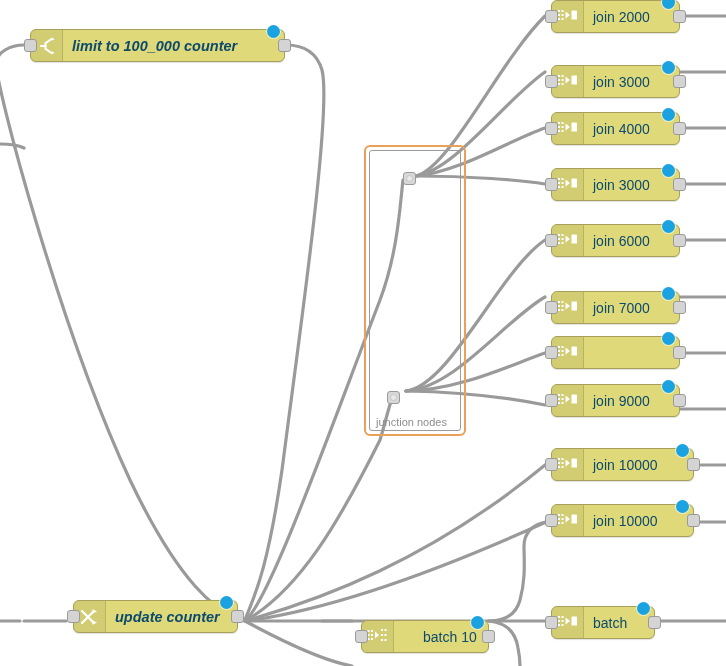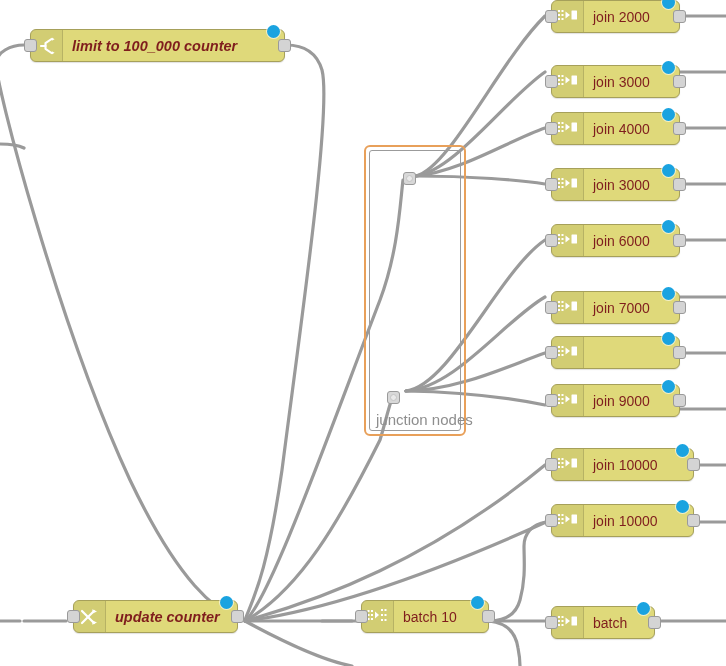--- a/index.html
+++ b/index.html
@@ -46,21 +46,21 @@
     height: 100%;
     border: 1px solid #9b9b9b;
     border-radius: 3px;
     position: relative;
     background: transparent;
   }
   .group-label {
     position: absolute;
     left: 6px;
     bottom: 2px;
-    font-size: 15px;
+    font-size: 11px;
     color: #8e8e8e;
     font-family: "Liberation Sans", sans-serif;
     white-space: nowrap;
   }
 
   
   .node {
     position: absolute;
     height: 33px;
     box-sizing: border-box;
@@ -80,21 +80,21 @@
     display: flex;
     align-items: center;
     justify-content: center;
   }
   .node .label {
     flex: 1 1 auto;
     display: flex;
     align-items: center;
     padding: 0 10px 0 9px;
     font-size: 14px;
-    color: #7f1d1d;
+    color: #0c4a6e;
     white-space: nowrap;
     overflow: hidden;
     font-family: "Liberation Sans", sans-serif;
   }
   .node.italic .label {
     font-style: italic;
     font-weight: bold;
     font-size: 14.5px;
   }
 
@@ -429,21 +429,21 @@
               <polygon points="12.3,1.2 17,3.4 12.6,5.6"></polygon>
               <polygon points="12.6,12.4 17,14.6 12.3,16.8"></polygon>
             </g>
           </svg>
         </div>
         <div class="label">update counter</div>
         <div class="port in"></div>
         <div class="port out"></div>
         <div class="status-dot" style="background: rgb(26, 163, 224);"></div>
       </div>
-      <div class="node" style="left: 361px; top: 600px; width: 128px; background: rgb(223, 217, 122); border-color: rgb(166, 160, 90);">
+      <div class="node" style="left: 361px; top: 620px; width: 128px; background: rgb(223, 217, 122); border-color: rgb(166, 160, 90); gap: 20px;">
         <div class="icon-box">
           <svg class="nicon" width="22" height="18" viewBox="0 0 22 18">
             <g fill="#ffffff">
               <rect x="0.5" y="2" width="2" height="2"></rect>
               <rect x="4" y="2" width="2" height="2"></rect>
               <rect x="0.5" y="6" width="2" height="2"></rect>
               <rect x="4" y="6" width="2" height="2"></rect>
               <rect x="0.5" y="10" width="2" height="2"></rect>
               <rect x="4" y="10" width="2" height="2"></rect>
               <polygon points="8,3.5 12,7 8,10.5"></polygon>

